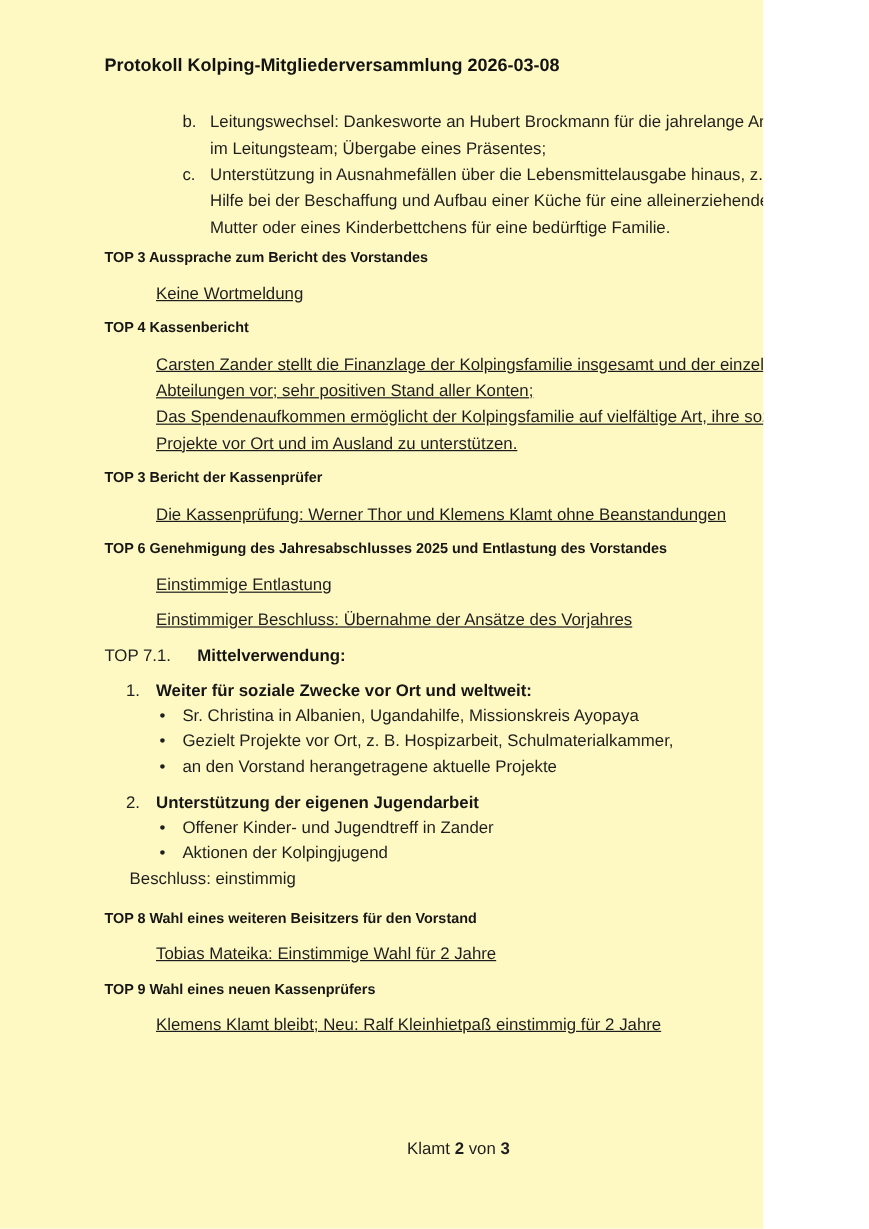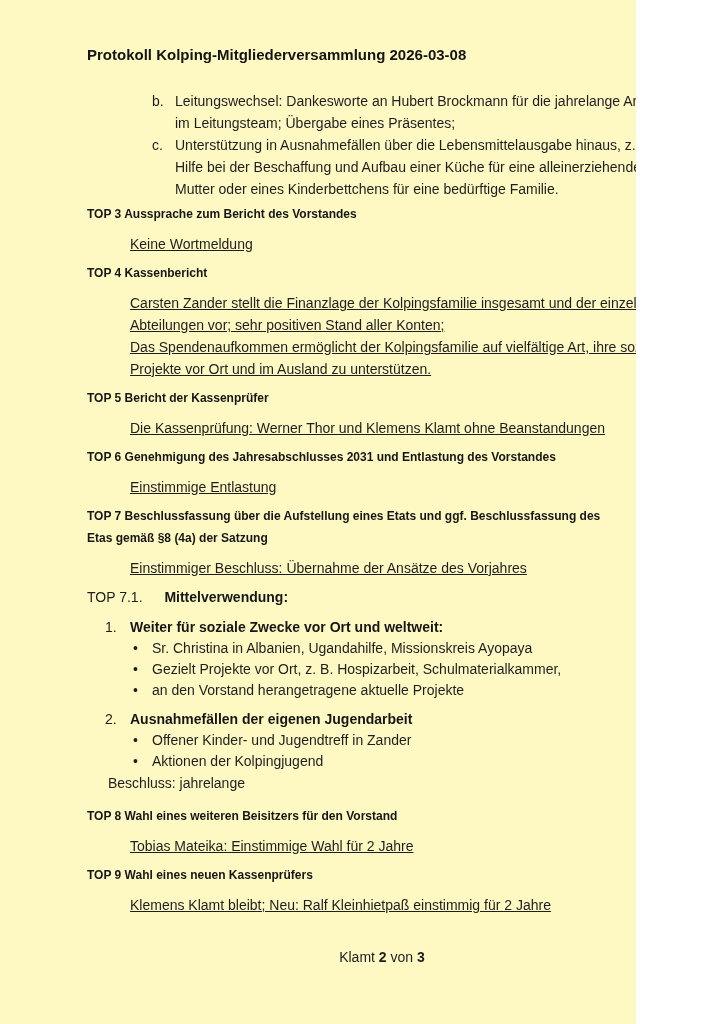--- a/index.html
+++ b/index.html
@@ -75,28 +75,26 @@
 
     <div class="sec-h">TOP 3 Aussprache zum Bericht des Vorstandes</div>
     <div class="para">Keine Wortmeldung</div>
 
     <div class="sec-h">TOP 4 Kassenbericht</div>
     <div class="para">Carsten Zander stellt die Finanzlage der Kolpingsfamilie insgesamt und der einzelnen
 Abteilungen vor; sehr positiven Stand aller Konten;
 Das Spendenaufkommen ermöglicht der Kolpingsfamilie auf vielfältige Art, ihre sozialen
 Projekte vor Ort und im Ausland zu unterstützen.</div>
 
-    <div class="sec-h">TOP 5 Bericht der Kassenprüfer</div>
+    <div class="sec-h">TOP 3 Bericht der Kassenprüfer</div>
     <div class="para">Die Kassenprüfung: Werner Thor und Klemens Klamt ohne Beanstandungen</div>
 
-    <div class="sec-h">TOP 6 Genehmigung des Jahresabschlusses 2031 und Entlastung des Vorstandes</div>
+    <div class="sec-h">TOP 6 Genehmigung des Jahresabschlusses 2025 und Entlastung des Vorstandes</div>
     <div class="para">Einstimmige Entlastung</div>
 
-    <div class="sec-h">TOP 7 Beschlussfassung über die Aufstellung eines Etats und ggf. Beschlussfassung des
-Etas gemäß §8 (4a) der Satzung</div>
     <div class="para">Einstimmiger Beschluss: Übernahme der Ansätze des Vorjahres</div>
 
     <div class="mixed-h"><span>TOP 7.1. </span><span class="bold-part">Mittelverwendung:</span></div>
 
     <div class="num-item">
       <div class="head-row">
         <span class="marker">1.</span>
         <span class="num-title">Weiter für soziale Zwecke vor Ort und weltweit:</span>
       </div>
       <div class="bullet-row">
@@ -109,33 +107,33 @@
       </div>
       <div class="bullet-row">
         <span class="bullet-glyph">•</span>
         <span class="text">an den Vorstand herangetragene aktuelle Projekte</span>
       </div>
     </div>
 
     <div class="num-item last">
       <div class="head-row">
         <span class="marker">2.</span>
-        <span class="num-title">Ausnahmefällen der eigenen Jugendarbeit</span>
+        <span class="num-title">Unterstützung der eigenen Jugendarbeit</span>
       </div>
       <div class="bullet-row">
         <span class="bullet-glyph">•</span>
         <span class="text">Offener Kinder- und Jugendtreff in Zander</span>
       </div>
       <div class="bullet-row">
         <span class="bullet-glyph">•</span>
         <span class="text">Aktionen der Kolpingjugend</span>
       </div>
     </div>
 
-    <div class="decision">Beschluss: jahrelange</div>
+    <div class="decision">Beschluss: einstimmig</div>
 
     <div class="sec-h">TOP 8 Wahl eines weiteren Beisitzers für den Vorstand</div>
     <div class="para">Tobias Mateika: Einstimmige Wahl für 2 Jahre</div>
 
     <div class="sec-h">TOP 9 Wahl eines neuen Kassenprüfers</div>
     <div class="para">Klemens Klamt bleibt; Neu: Ralf Kleinhietpaß einstimmig für 2 Jahre</div>
 
   </div>
 
   <div class="footer"><span>Klamt </span><b>2</b><span> von </span><b>3</b></div>

